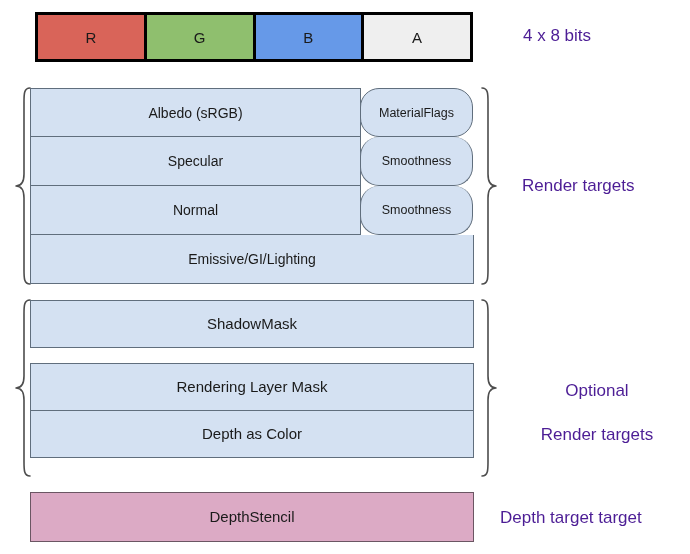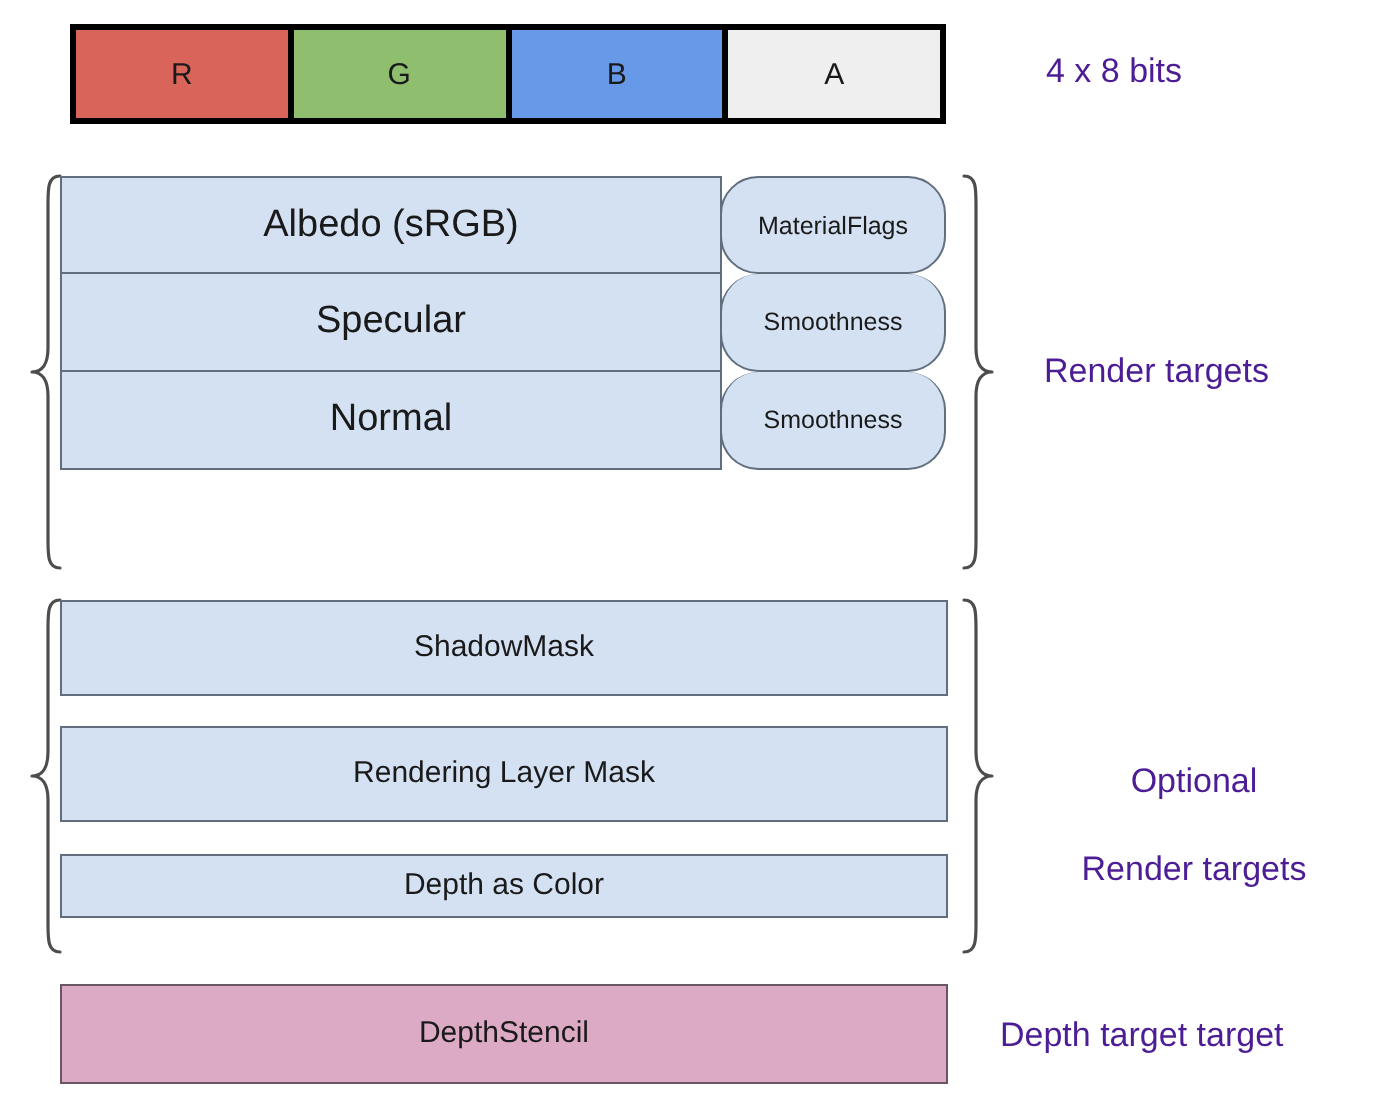--- a/index.html
+++ b/index.html
@@ -76,21 +76,21 @@
     box-sizing: border-box;
     display: flex;
   }
   .rt-main, .rt-alpha {
     box-sizing: border-box;
     background: #d4e1f2;
     border: 1.5px solid #606e7d;
     display: flex;
     align-items: center;
     justify-content: center;
-    font-size: 19px;
+    font-size: 14px;
     color: #1a1a1a;
   }
   .rt-main {
     width: 331px;
     border-right-width: 1px;
   }
   .rt-alpha {
     width: 113px;
     border-left-width: 1px;
     margin-left: -1px;
@@ -178,20 +178,25 @@
 
   <div class="rt-row stacked" style="top:186px;">
     <div class="rt-main">
       <span class="cell-label">Normal</span>
     </div>
     <div class="rt-alpha">
       <span class="cell-label">Smoothness</span>
     </div>
   </div>
 
+  <div class="rt-row stacked full" style="top:235px;">
+    <div class="rt-main">
+      <span class="cell-label">Emissive/GI/Lighting</span>
+    </div>
+  </div>
 
   <div class="brace" style="left:480px; top:86px; width:18px; height:200px;">
     <svg width="18" height="200" viewBox="0 0 18 200" aria-hidden="true">
       <path d="M2 2 C 8 2, 8 8, 8 16 L8 88 C8 96, 11 100, 16 100 C11 100, 8 104, 8 112 L8 184 C8 192, 8 198, 2 198"></path>
     </svg>
   </div>
 
   <div class="side-label" style="left:522px; top:175px;">Render targets</div>
 
   <div class="brace" style="left:14px; top:298px; width:18px; height:180px;">
@@ -201,21 +206,21 @@
   </div>
 
   <div class="block" style="left:30px; top:300px; width:444px; height:48px;">
     <span class="cell-label">ShadowMask</span>
   </div>
 
   <div class="block" style="left:30px; top:363px; width:444px; height:48px;">
     <span class="cell-label">Rendering Layer Mask</span>
   </div>
 
-  <div class="block" style="left:30px; top:427px; width:444px; height:32px;">
+  <div class="block" style="left:30px; top:410px; width:444px; height:48px;">
     <span class="cell-label">Depth as Color</span>
   </div>
 
   <div class="brace" style="left:480px; top:298px; width:18px; height:180px;">
     <svg width="18" height="180" viewBox="0 0 18 180" aria-hidden="true">
       <path d="M2 2 C 8 2, 8 8, 8 16 L8 78 C8 86, 11 90, 16 90 C11 90, 8 94, 8 102 L8 164 C8 172, 8 178, 2 178"></path>
     </svg>
   </div>
 
   <div class="side-label" style="left:522px; top:358px; text-align:center; width:150px;">

